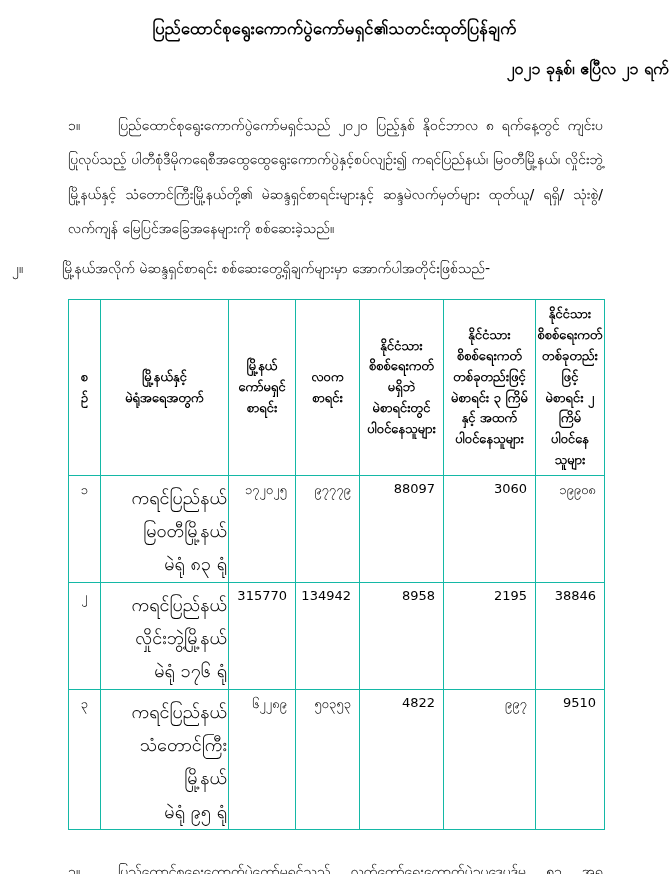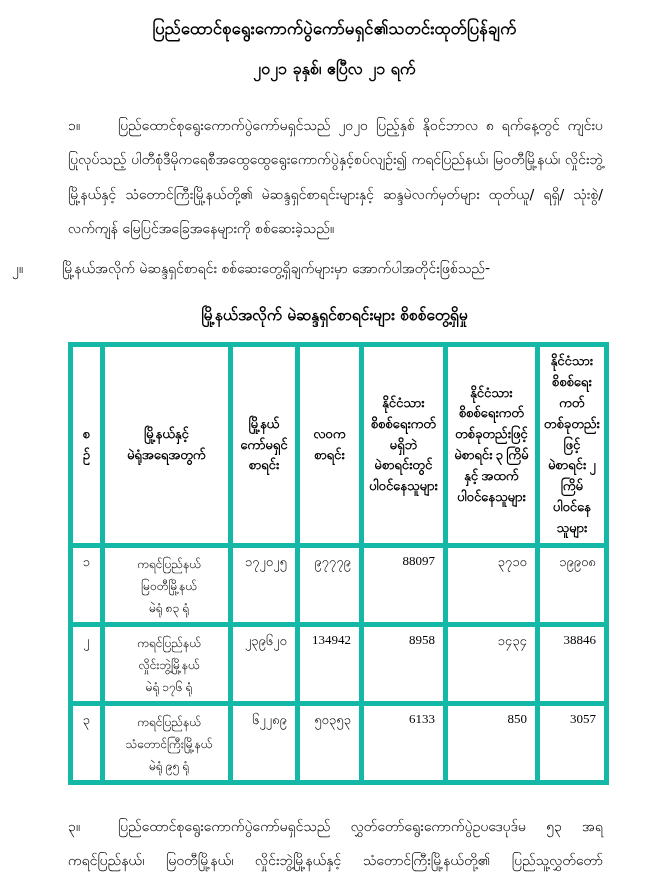--- a/index.html
+++ b/index.html
@@ -11,21 +11,21 @@
     overflow:hidden;
   }
   .doc-title{
     padding-top:18px;
     text-align:center;
     font-size:16.5px;font-weight:bold;
     letter-spacing:0.2px;
   }
   .doc-date{
     margin-top:16px;
-    text-align:center;
+    text-align:right;
     font-size:16px;font-weight:bold;
   }
   .para{
     margin:0 66px 0 68px;
     text-align:justify;
     font-size:14px;
     line-height:2.45;
   }
   .para.p1{margin-top:26px;}
   .para.p2{margin-top:6px;margin-left:12px;}
@@ -40,43 +40,42 @@
     font-size:15.5px;font-weight:bold;
   }
   table.audit{
     margin:14px 0 0 68px;
     border-collapse:collapse;
     table-layout:fixed;
     width:536px;
     font-size:13px;
   }
   table.audit th, table.audit td{
-    border:5px solid #14b8a6;
+    border:1px solid #14b8a6;
     overflow:hidden;
-    font-family:Liberation Serif, serif;
   }
   table.audit th{
     font-weight:bold;
     text-align:center;
     vertical-align:middle;
     line-height:1.6;
     padding:4px 1px;
     height:122px;
   }
   table.audit td{
     vertical-align:top;
     padding-top:5px;
     height:68px;
   }
   td.cell-no{text-align:center;font-size:13px;}
   td.cell-township{
-    text-align:center;
+    text-align:right;
     padding-left:6px;
     line-height:1.85;
-    font-size:12px;
+    font-size:18px;
   }
   td.cell-num{
     text-align:right;
     padding-right:8px;
     font-size:13px;
     margin-left:48px;
   }
   
   col.c-no{width:32px;}
   col.c-township{width:128px;}
@@ -92,21 +91,20 @@
 <div class="page">
 
   <div class="doc-title">ပြည်ထောင်စုရွေးကောက်ပွဲကော်မရှင်၏သတင်းထုတ်ပြန်ချက်</div>
 
   <div class="doc-date">၂၀၂၁ ခုနှစ်၊ ဧပြီလ ၂၁ ရက်</div>
 
   <p class="para p1"><span class="para-num">၁။</span><span>ပြည်ထောင်စုရွေးကောက်ပွဲကော်မရှင်သည် ၂၀၂၀ ပြည့်နှစ် နိုဝင်ဘာလ ၈ ရက်နေ့တွင် ကျင်းပပြုလုပ်သည့် ပါတီစုံဒီမိုကရေစီအထွေထွေရွေးကောက်ပွဲနှင့်စပ်လျဉ်း၍ ကရင်ပြည်နယ်၊ မြဝတီမြို့နယ်၊ လှိုင်းဘွဲ့မြို့နယ်နှင့် သံတောင်ကြီးမြို့နယ်တို့၏ မဲဆန္ဒရှင်စာရင်းများနှင့် ဆန္ဒမဲလက်မှတ်များ ထုတ်ယူ/ ရရှိ/ သုံးစွဲ/ လက်ကျန် မြေပြင်အခြေအနေများကို စစ်ဆေးခဲ့သည်။</span></p>
 
   <p class="para p2"><span class="para-num">၂။</span><span>မြို့နယ်အလိုက် မဲဆန္ဒရှင်စာရင်း စစ်ဆေးတွေ့ရှိချက်များမှာ အောက်ပါအတိုင်းဖြစ်သည်-</span></p>
 
-  <div class="table-title">မြို့နယ်အလိုက် မဲဆန္ဒရှင်စာရင်းများ စိစစ်တွေ့ရှိမှု</div>
 
   <table class="audit">
     <colgroup>
       <col class="c-no">
         <col class="c-township">
         <col class="c-comm">
       <col class="c-lwk">
         <col class="c-nocard">
         <col class="c-three">
         <col class="c-two">
@@ -122,39 +120,39 @@
           <th>နိုင်ငံသား<br>စိစစ်ရေးကတ်<br>တစ်ခုတည်းဖြင့်<br>မဲစာရင်း ၂ ကြိမ်<br>ပါဝင်နေသူများ</th>
         </tr>
     </thead>
     <tbody id="audit-body">
         <tr>
           <td class="cell-no">၁</td>
           <td class="cell-township">ကရင်ပြည်နယ်<br>မြဝတီမြို့နယ်<br>မဲရုံ ၈၃ ရုံ</td>
           <td class="cell-num">၁၇၂၀၂၅</td>
           <td class="cell-num">၉၇၇၇၉</td>
           <td class="cell-num">88097</td>
-          <td class="cell-num">၃၇၁၀</td>
+          <td class="cell-num">3060</td>
           <td class="cell-num">၁၉၉၀၈</td>
         </tr>
         <tr>
           <td class="cell-no">၂</td>
           <td class="cell-township">ကရင်ပြည်နယ်<br>လှိုင်းဘွဲ့မြို့နယ်<br>မဲရုံ ၁၇၆ ရုံ</td>
-          <td class="cell-num">၂၃၉၆၂၀</td>
+          <td class="cell-num">315770</td>
           <td class="cell-num">134942</td>
           <td class="cell-num">8958</td>
-          <td class="cell-num">၁၄၃၄</td>
+          <td class="cell-num">2195</td>
           <td class="cell-num">38846</td>
         </tr>
         <tr>
           <td class="cell-no">၃</td>
           <td class="cell-township">ကရင်ပြည်နယ်<br>သံတောင်ကြီးမြို့နယ်<br>မဲရုံ ၉၅ ရုံ</td>
           <td class="cell-num">၆၂၂၈၉</td>
           <td class="cell-num">၅၀၃၅၃</td>
-          <td class="cell-num">6133</td>
-          <td class="cell-num">850</td>
-          <td class="cell-num">3057</td>
+          <td class="cell-num">4822</td>
+          <td class="cell-num">၉၉၇</td>
+          <td class="cell-num">9510</td>
         </tr>
       </tbody>
   </table>
 
   <p class="para p3"><span class="para-num">၃။</span><span>ပြည်ထောင်စုရွေးကောက်ပွဲကော်မရှင်သည် လွှတ်တော်ရွေးကောက်ပွဲဥပဒေပုဒ်မ ၅၃ အရ ကရင်ပြည်နယ်၊ မြဝတီမြို့နယ်၊ လှိုင်းဘွဲ့မြို့နယ်နှင့် သံတောင်ကြီးမြို့နယ်တို့၏ ပြည်သူ့လွှတ်တော် ရွေးကောက်ပွဲတွင် အသုံးပြုခဲ့သည့် ဆန္ဒမဲလက်မှတ်များ ထုတ်ယူ/ ရရှိ/ သုံးစွဲ/ လက်ကျန် အခြေအနေများကို သက်ဆိုင်ရာ မြို့နယ်အလိုက် ယခင် မြို့နယ်ရွေးကောက်ပွဲကော်မရှင်အဖွဲ့ခွဲ ဥက္ကဋ္ဌနှင့်</span></p>
 
 </div>
 
 </body></html>

